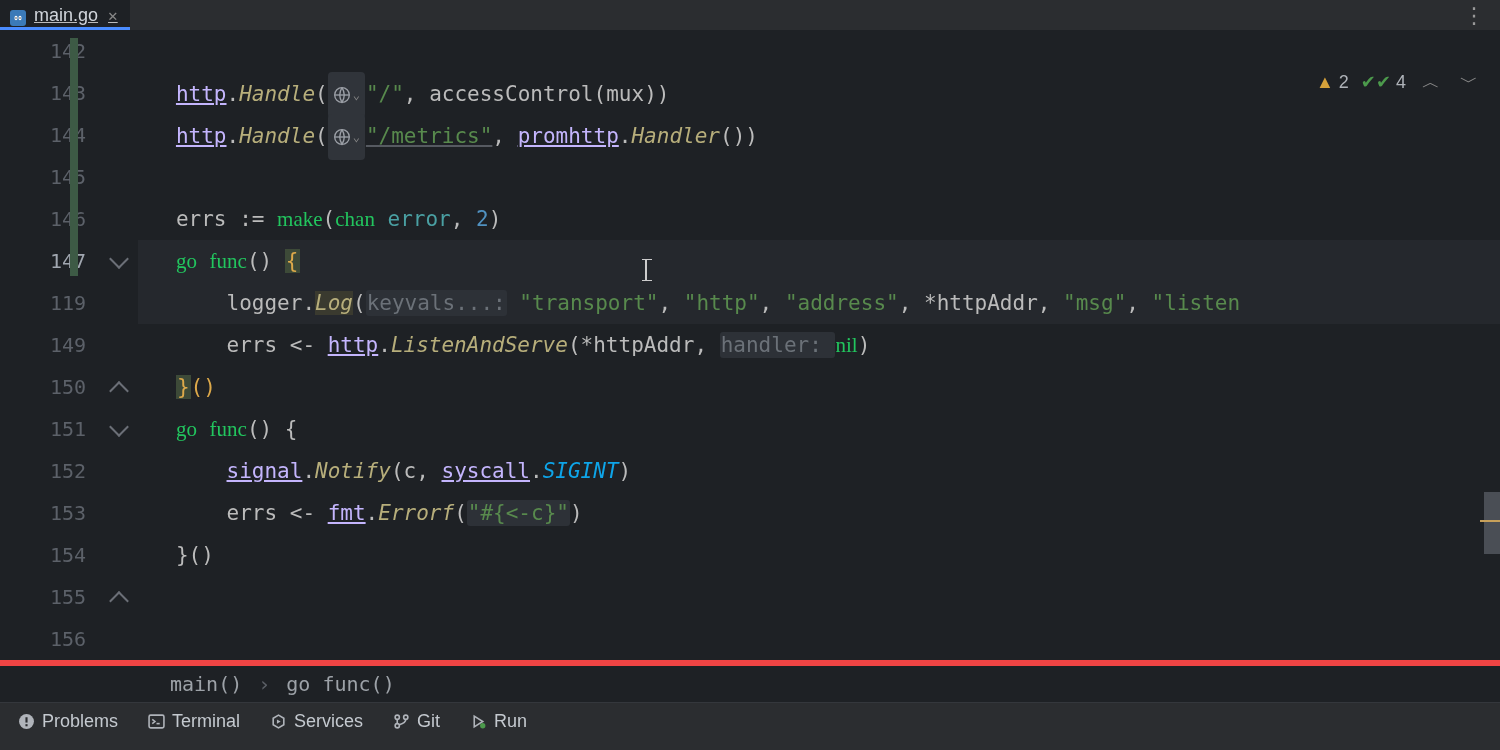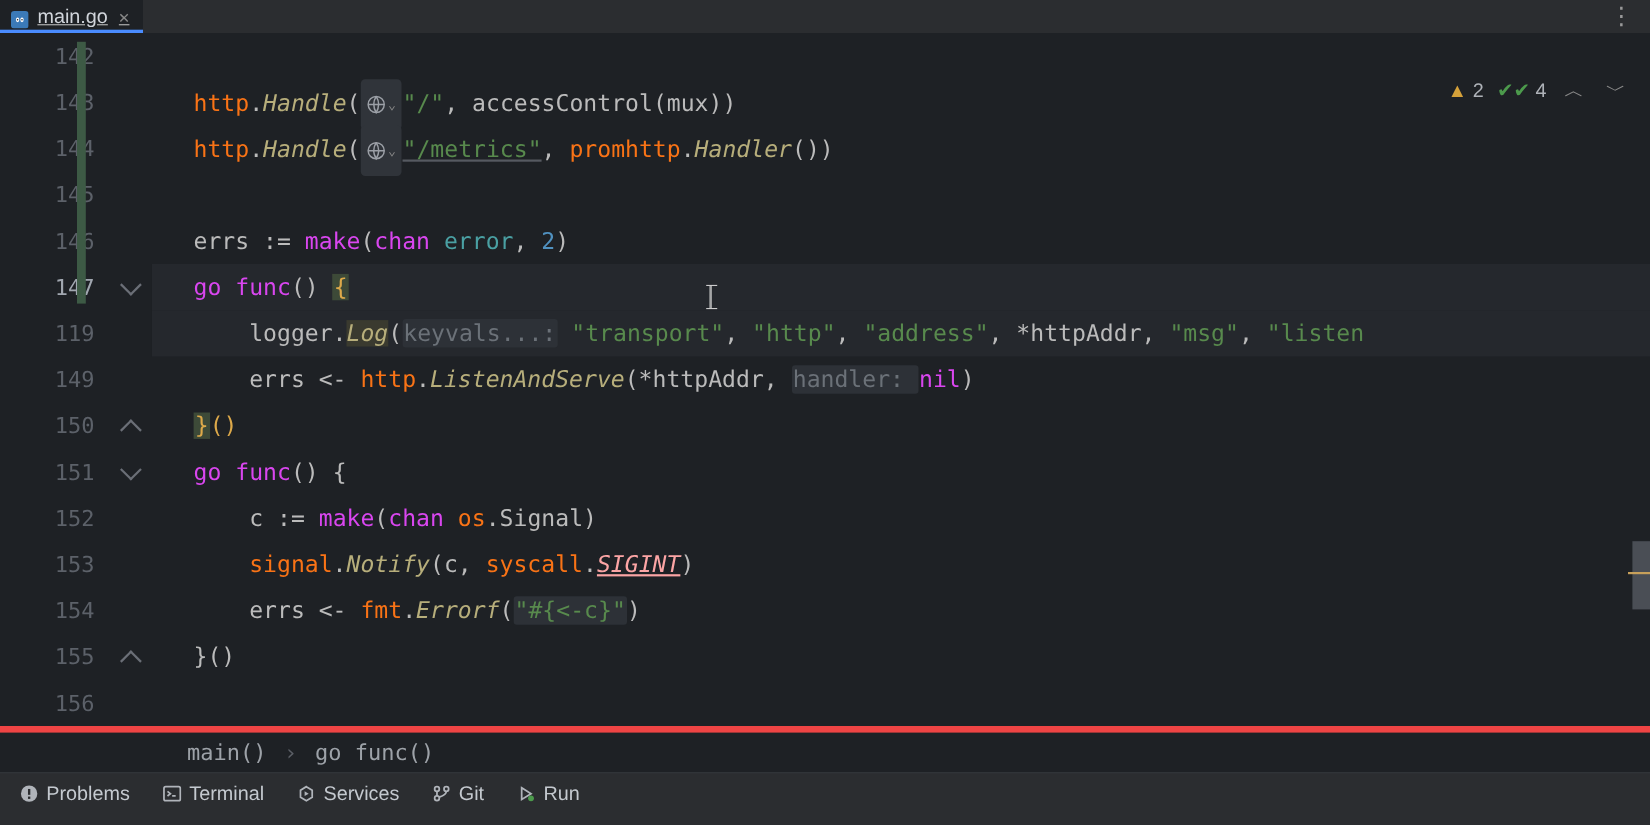--- a/index.html
+++ b/index.html
@@ -101,27 +101,27 @@
   overflow: hidden;
 }
 .line {
   height: 42px;
   line-height: 42px;
   white-space: pre;
 }
 .line.hl { background: #25282d; }
 
 
-.kw { color: #d946ef; }
+.kw { color: #22c55e; font-family: Liberation Serif, serif; }
 .fn { color: #b7ae7b; font-style: italic;}
 .str { color: #588a4d; }
 .num { color: #5091c0; }
-.pkg { color: #f97316; }
+.pkg { color: #c4b5fd; text-decoration: underline; }
 .ident { color: #bbbbbb; }
-.const-purple { color: #fca5a5; font-style: italic; text-decoration: underline;}
+.const-purple { color: #0ea5e9; font-style: italic;}
 .type-cyan { color: #4aa0a3; }
 .hint { color: #6b7178; }
 .hint-bg { background: #2d3137; border-radius: 3px; padding: 1px 1px;}
 .route-under { text-decoration: underline; text-decoration-color: #565a61;}
 .brace-hl { background: #3d4a38; color: #dda94a; padding: 0 1px;}
 .brace-y { color: #dda94a;}
 
 
 .globe {
   display: inline-flex;
@@ -300,21 +300,20 @@
     <div class="line hl">   <span class="kw">go</span> <span class="kw">func</span>() <span class="brace-hl">{</span></div>
 
     <div class="line hl">       <span class="ident">logger</span>.<span class="fn" style="background:#3a3a2f">Log</span>(<span class="hint hint-bg">keyvals...:</span> <span class="str">"transport"</span>, <span class="str">"http"</span>, <span class="str">"address"</span>, *<span class="ident">httpAddr</span>, <span class="str">"msg"</span>, <span class="str">"listen</span></div>
 
     <div class="line">       <span class="ident">errs</span> &lt;- <span class="pkg">http</span>.<span class="fn">ListenAndServe</span>(*<span class="ident">httpAddr</span>, <span class="hint hint-bg"><span>handler:</span> </span><span class="kw">nil</span>)</div>
 
     <div class="line">   <span class="brace-hl">}</span><span class="brace-y">()</span></div>
 
     <div class="line">   <span class="kw">go</span> <span class="kw">func</span>() {</div>
 
-    <div class="line">       <span class="ident">c</span> := <span class="kw">make</span>(<span class="kw">chan</span> <span class="pkg">os</span>.<span class="ident">Signal</span>)</div>
 
     <div class="line">       <span class="pkg">signal</span>.<span class="fn">Notify</span>(<span class="ident">c</span>, <span class="pkg">syscall</span>.<span class="const-purple">SIGINT</span>)</div>
 
     <div class="line">       <span class="ident">errs</span> &lt;- <span class="pkg">fmt</span>.<span class="fn">Errorf</span>(<span class="str hint-bg">"#{&lt;-c}"</span>)</div>
 
     <div class="line">   }()</div>
 
     <div class="line"> </div>
 
     <div class="text-cursor" style="left:507px; top:230px;"></div>

